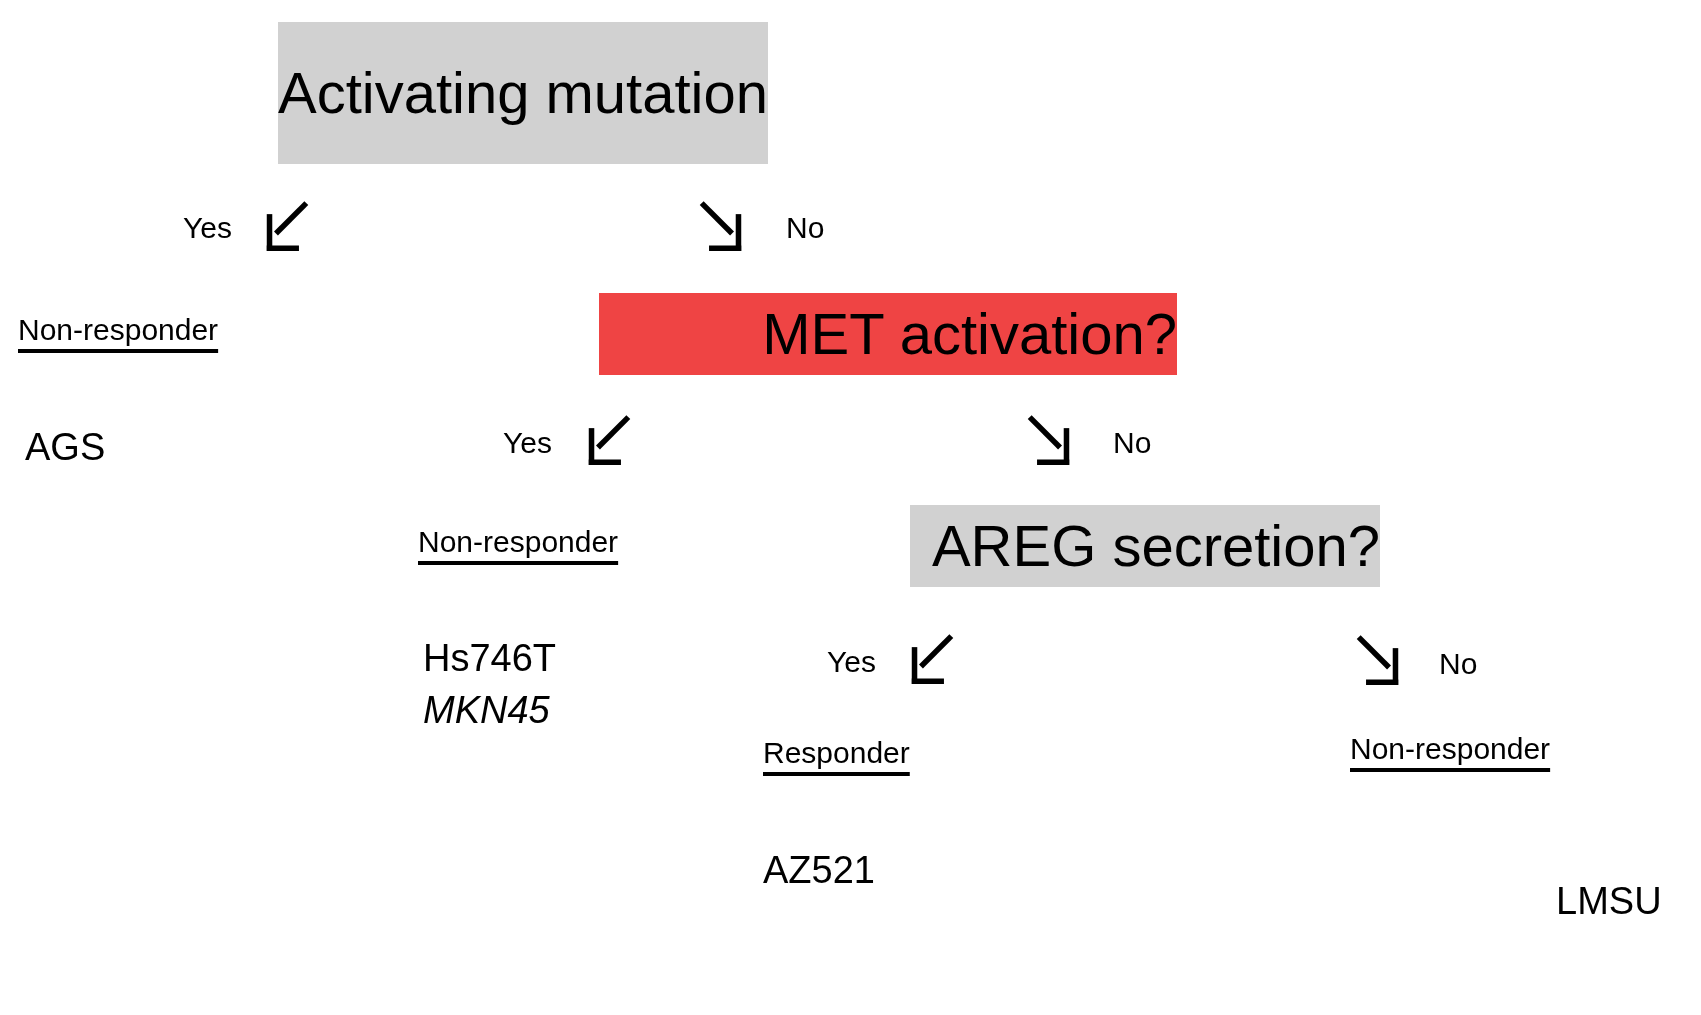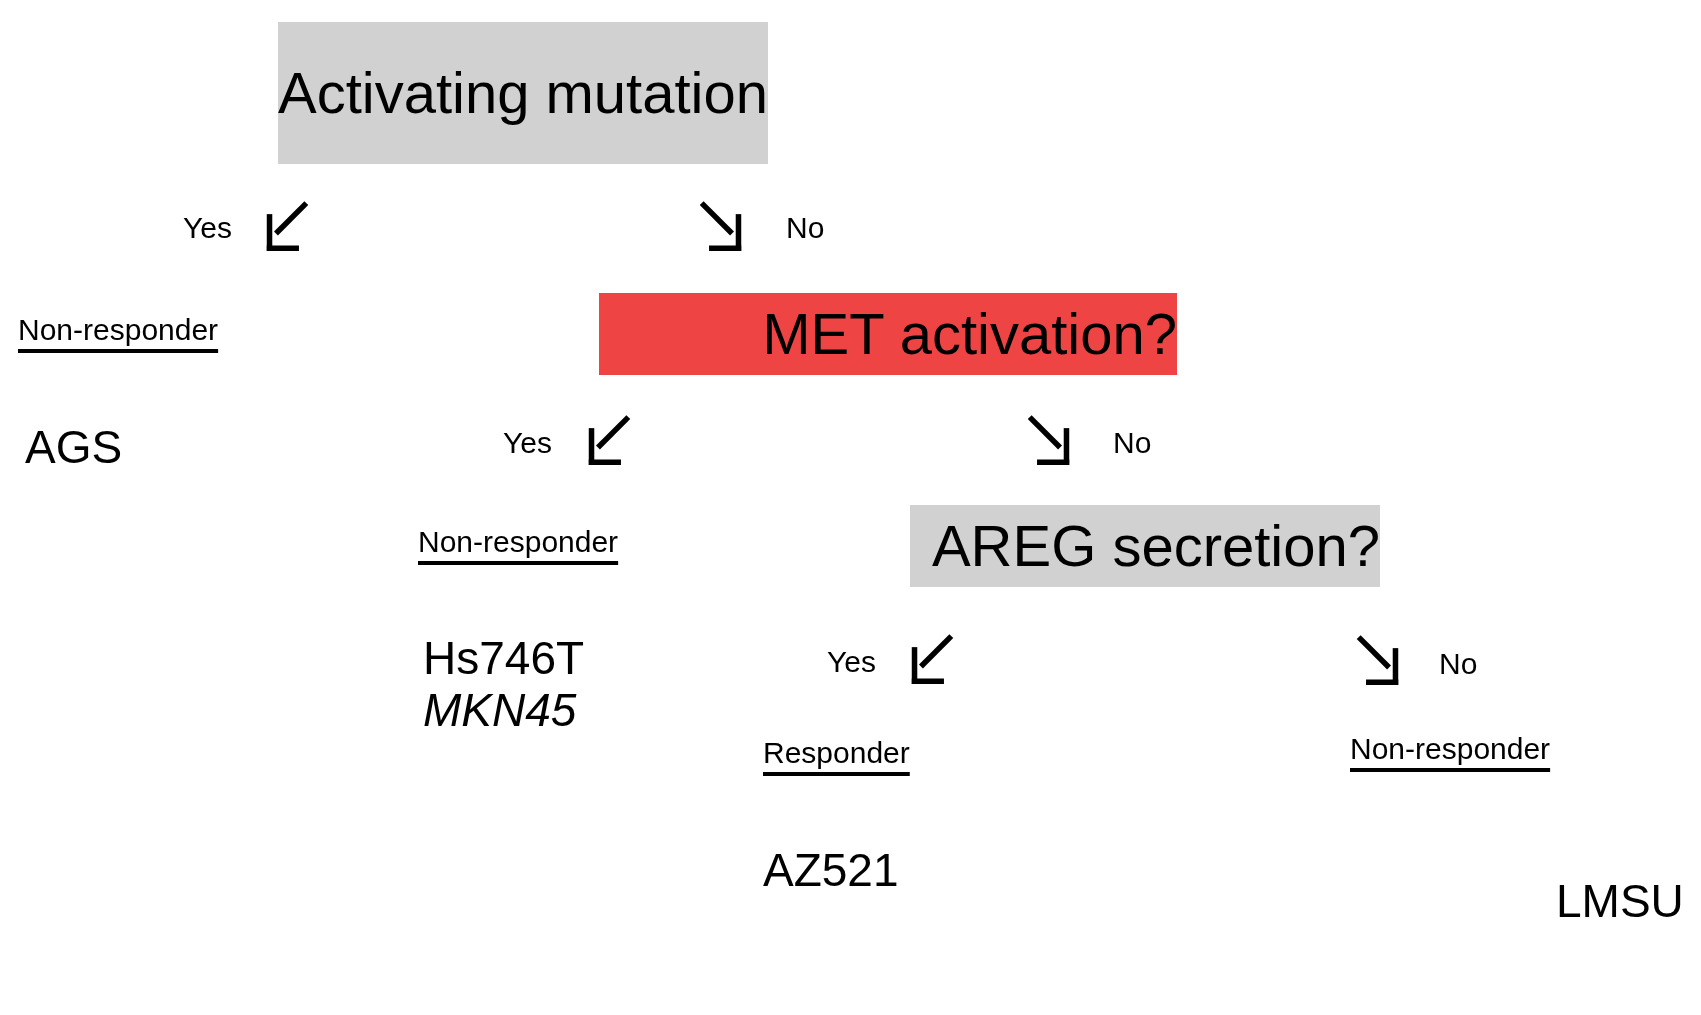--- a/index.html
+++ b/index.html
@@ -31,21 +31,21 @@
     white-space: nowrap;
   }
   .outcome {
     text-decoration: underline;
     text-decoration-thickness: 4px;
     text-underline-offset: 9px;
   }
   .it { font-style: italic; }
   .cells {
     position: absolute;
-    font-size: 46px;
+    font-size: 38px;
     line-height: 52px;
     white-space: nowrap;
   }
   .arrow { position: absolute; width: 46px; height: 56px; }
   .arrow svg { display: block; width: 100%; height: 100%; }
   .arrow line { stroke: #000000; stroke-width: 6; }
 </style>
 </head>
 <body>
 

